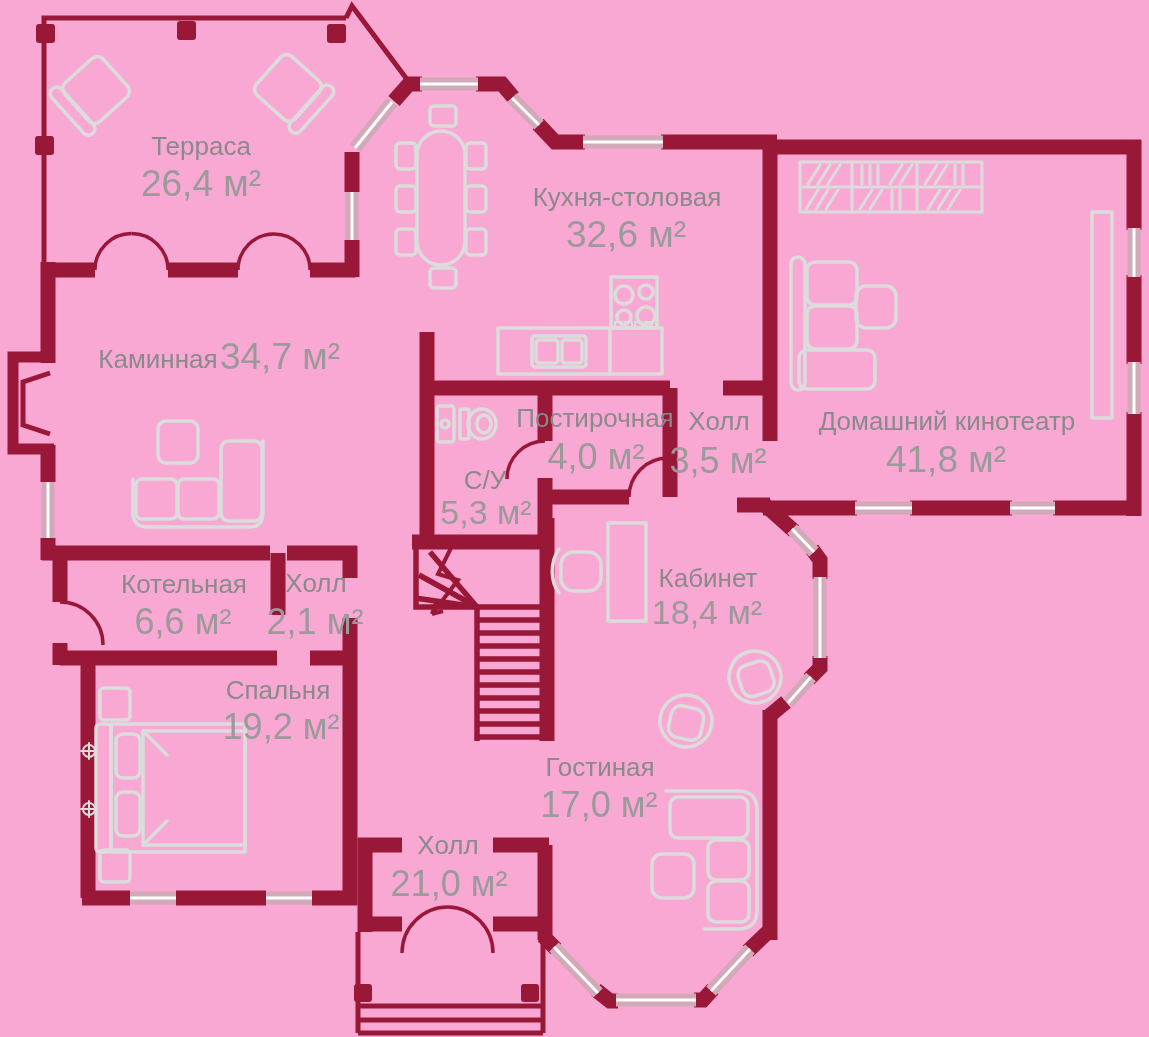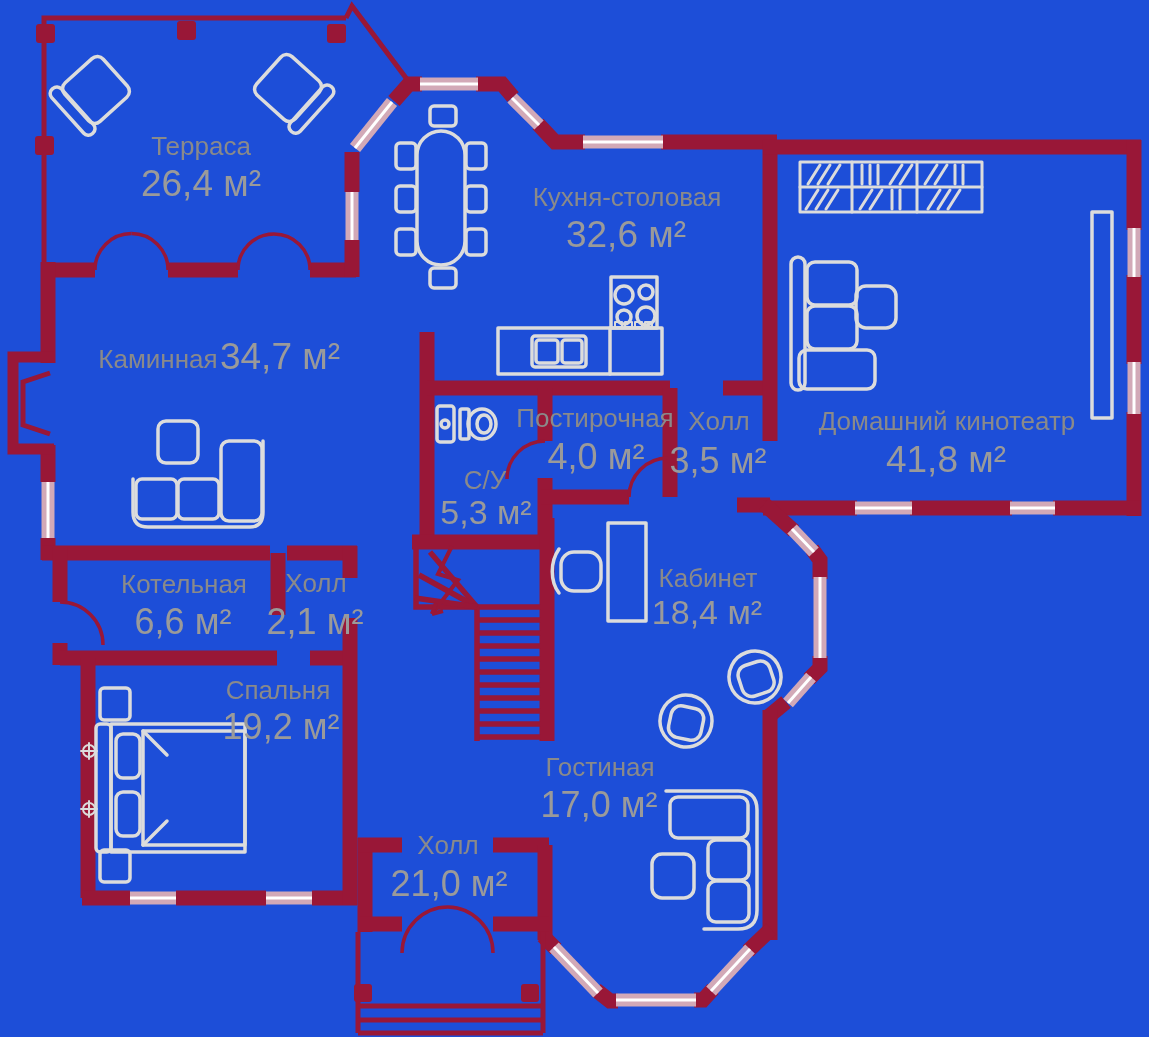--- a/index.html
+++ b/index.html
@@ -1,16 +1,16 @@
 <!DOCTYPE html>
 <html><head>
 <meta charset="utf-8">
 <style>
   html,body{margin:0;padding:0;background:#ffffff;}
-  .stage{position:relative;width:1149px;height:1037px;background:#1d4ed8;overflow:hidden;
+  .stage{position:relative;width:1149px;height:1037px;background:#f9a8d4;overflow:hidden;
          font-family:"Liberation Sans","DejaVu Sans",sans-serif;}
   svg{position:absolute;left:0;top:0;}
   .room-name{font-size:26px;fill:#8a8a8a;}
   .room-area{font-size:36px;fill:#9a9a9a;}
   .area-sm{font-size:34px;}
   .area-lg{font-size:37px;}
   text{text-anchor:middle;}
 </style>
 </head>
 <body>

